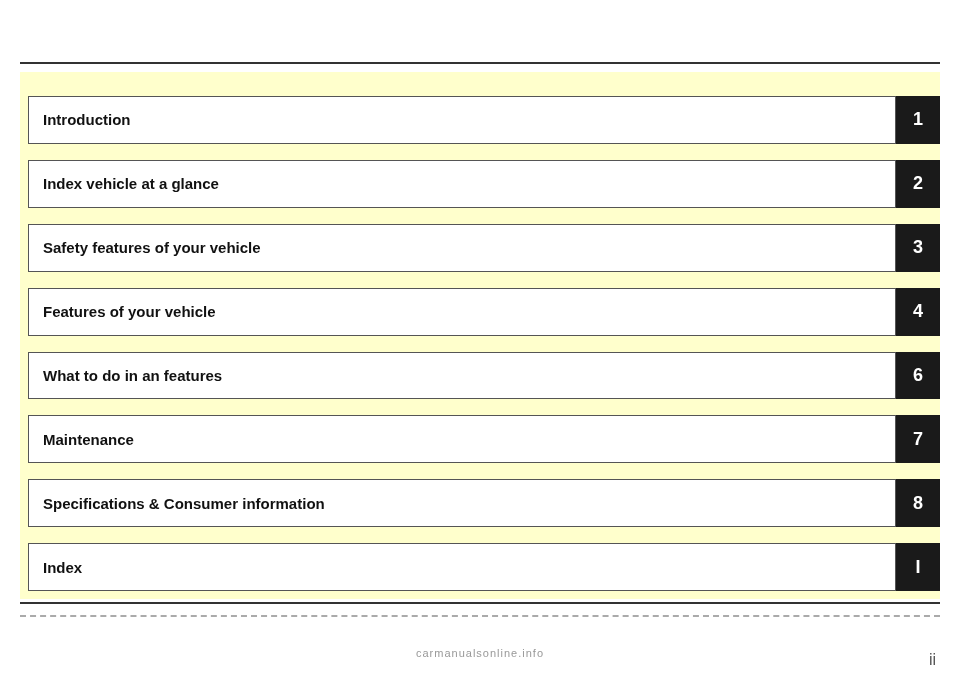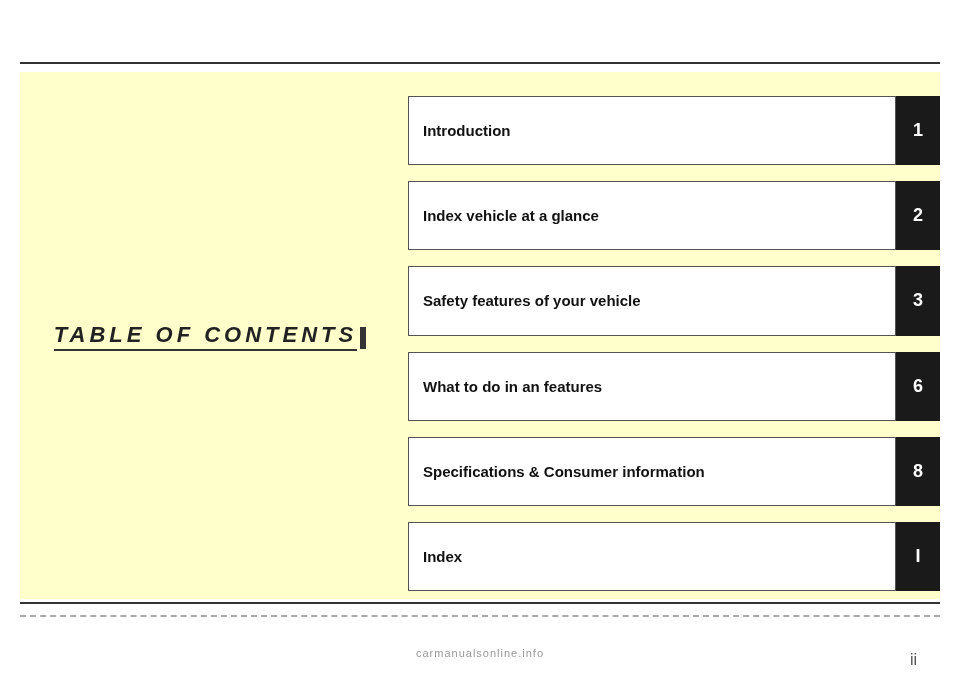--- a/index.html
+++ b/index.html
@@ -119,21 +119,21 @@
       align-items: center;
       justify-content: center;
       font-size: 18px;
       font-weight: bold;
       flex-shrink: 0;
     }
 
     .page-footer {
       position: absolute;
       bottom: 20px;
-      right: 43px;
+      right: 24px;
       font-size: 16px;
       color: #555;
     }
 
     .watermark {
       position: absolute;
       bottom: 30px;
       left: 50%;
       transform: translateX(-50%);
       font-size: 11px;
@@ -141,42 +141,45 @@
       letter-spacing: 1px;
       white-space: nowrap;
     }
   </style>
 </head>
 <body>
 
 <div class="top-line"></div>
 
 <div class="main-container">
-  <div class="left-panel">
-    <div>
-      <span class="toc-title">TABLE OF CONTENTS</span><span class="toc-cursor"></span>
-    </div>
-  </div>
   <div class="right-panel">
 
   <div class="toc-row">
         <div class="toc-item-label">Introduction</div>
         <div class="toc-item-number">1</div>
       </div>
       <div class="toc-row">
         <div class="toc-item-label">Index vehicle at a glance</div>
         <div class="toc-item-number">2</div>
       </div>
       <div class="toc-row">
         <div class="toc-item-label">Safety features of your vehicle</div>
         <div class="toc-item-number">3</div>
       </div>
       <div class="toc-row">
+        <div class="toc-item-label">Features of your vehicle</div>
+        <div class="toc-item-number">4</div>
+      </div>
+      <div class="toc-row">
         <div class="toc-item-label">What to do in an features</div>
         <div class="toc-item-number">6</div>
+      </div>
+      <div class="toc-row">
+        <div class="toc-item-label">Maintenance</div>
+        <div class="toc-item-number">7</div>
       </div>
       <div class="toc-row">
         <div class="toc-item-label">Specifications &amp; Consumer information</div>
         <div class="toc-item-number">8</div>
       </div>
       <div class="toc-row">
         <div class="toc-item-label">Index</div>
         <div class="toc-item-number">I</div>
       </div>
     </div>

